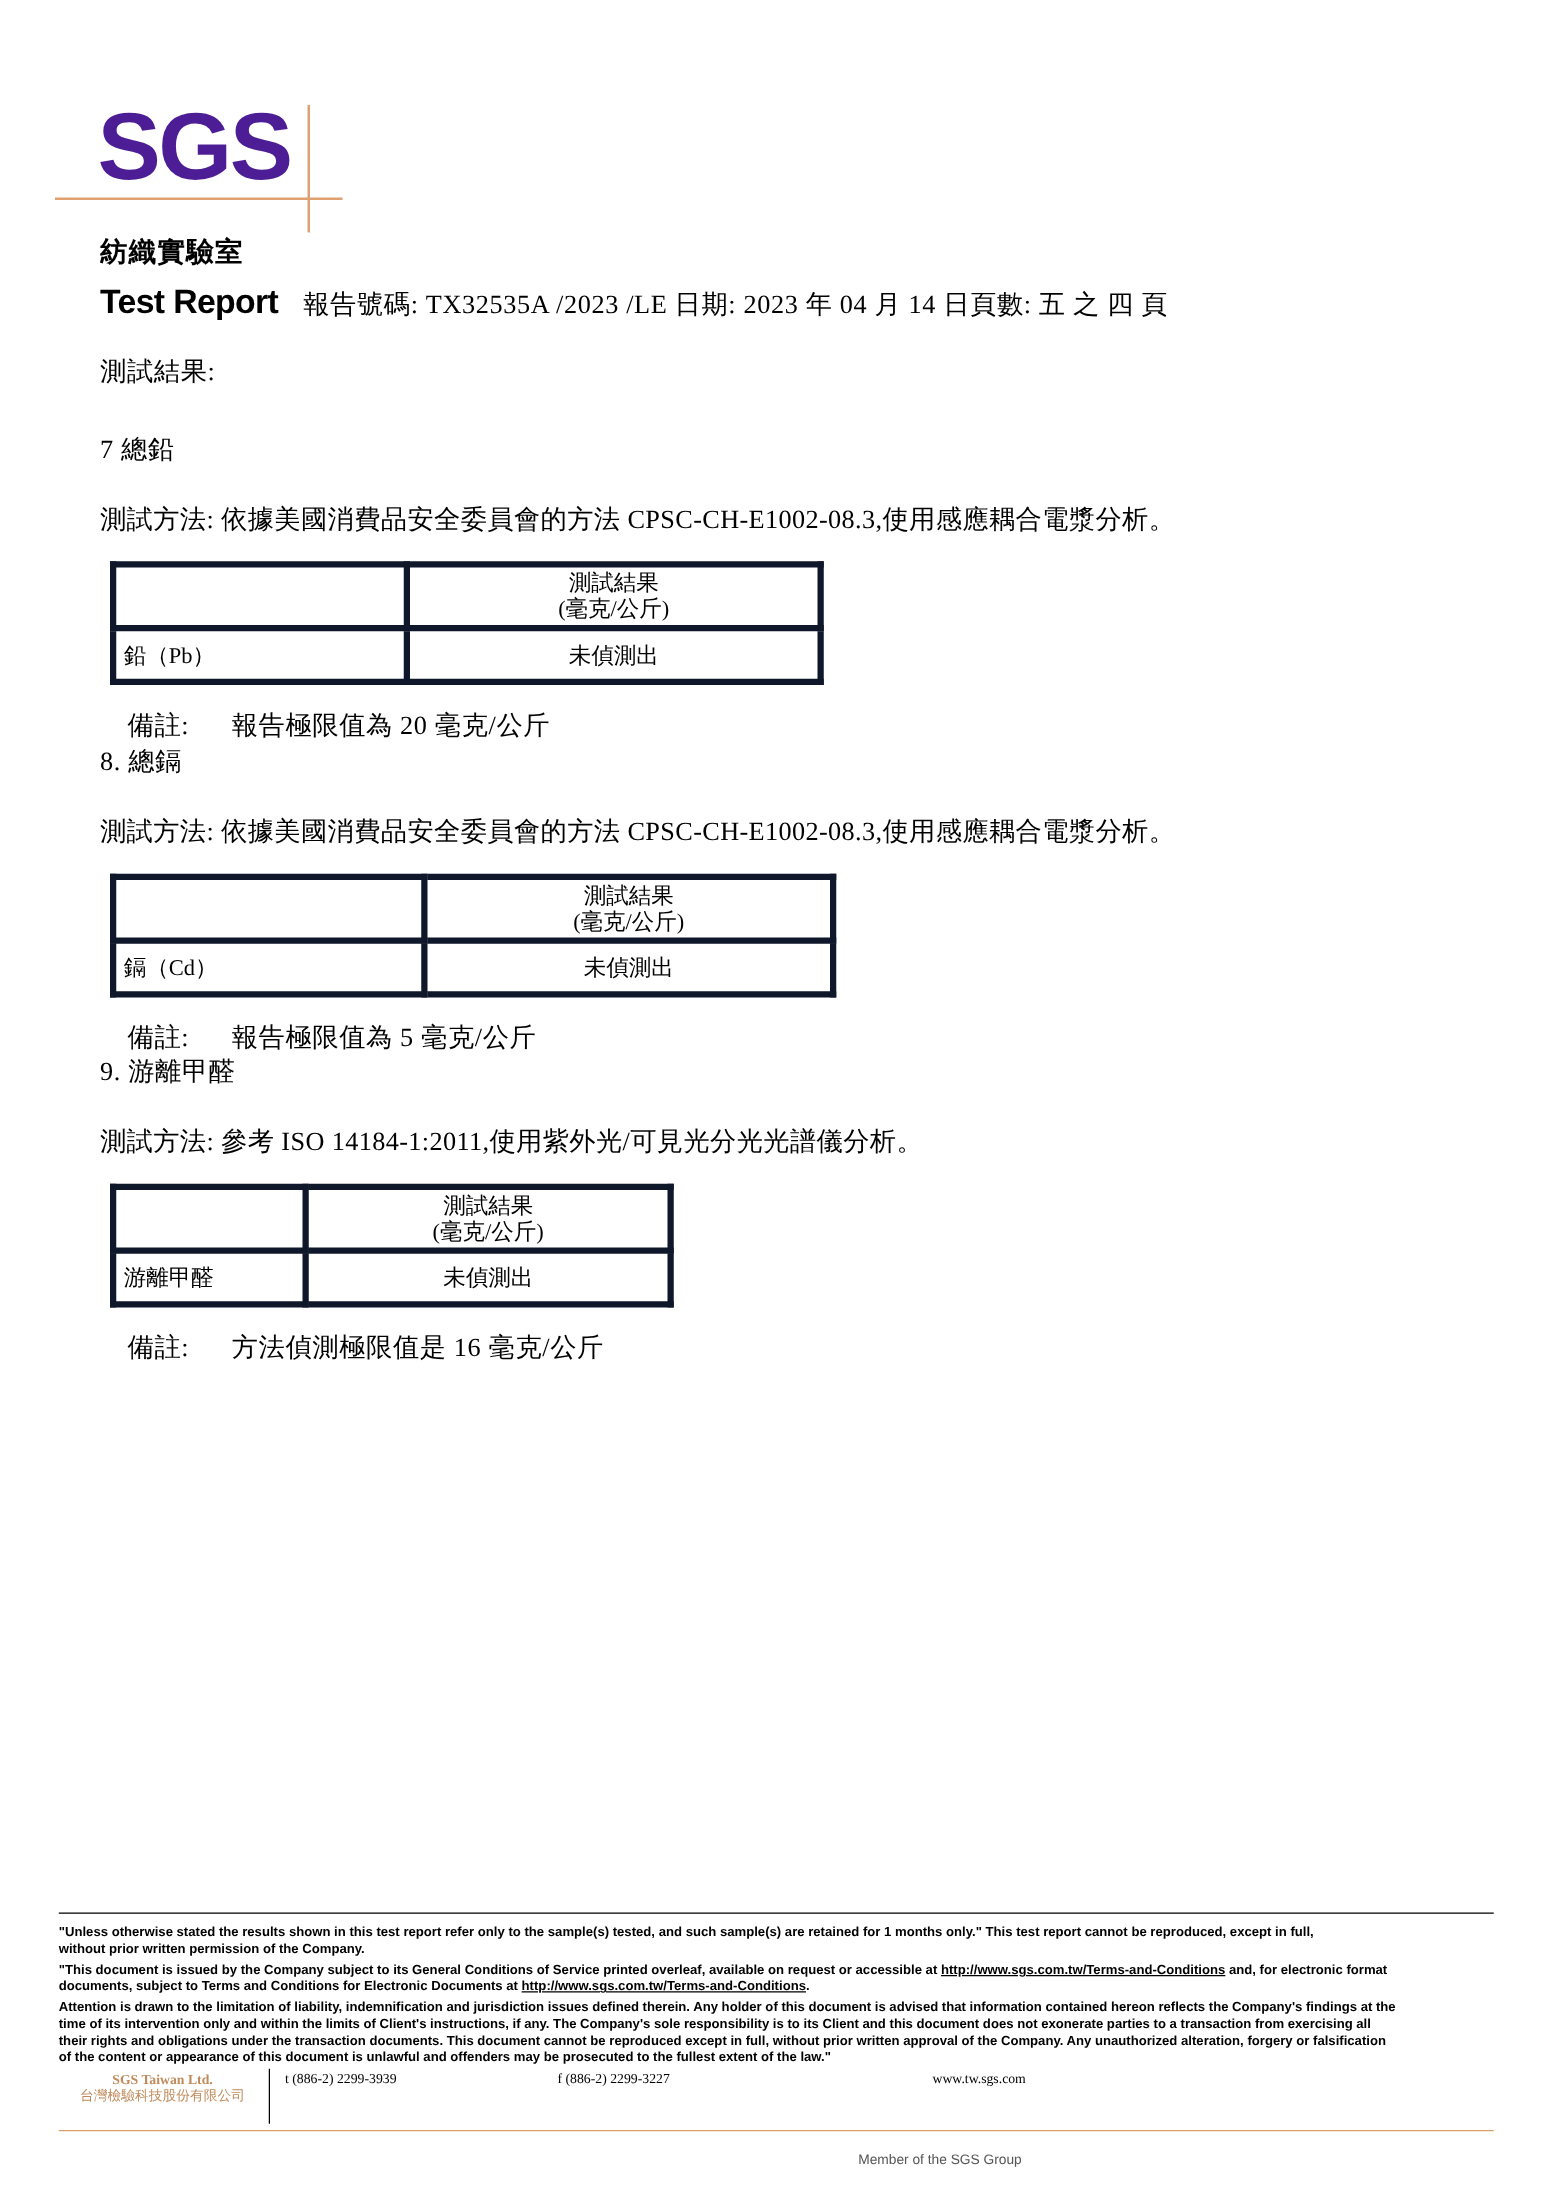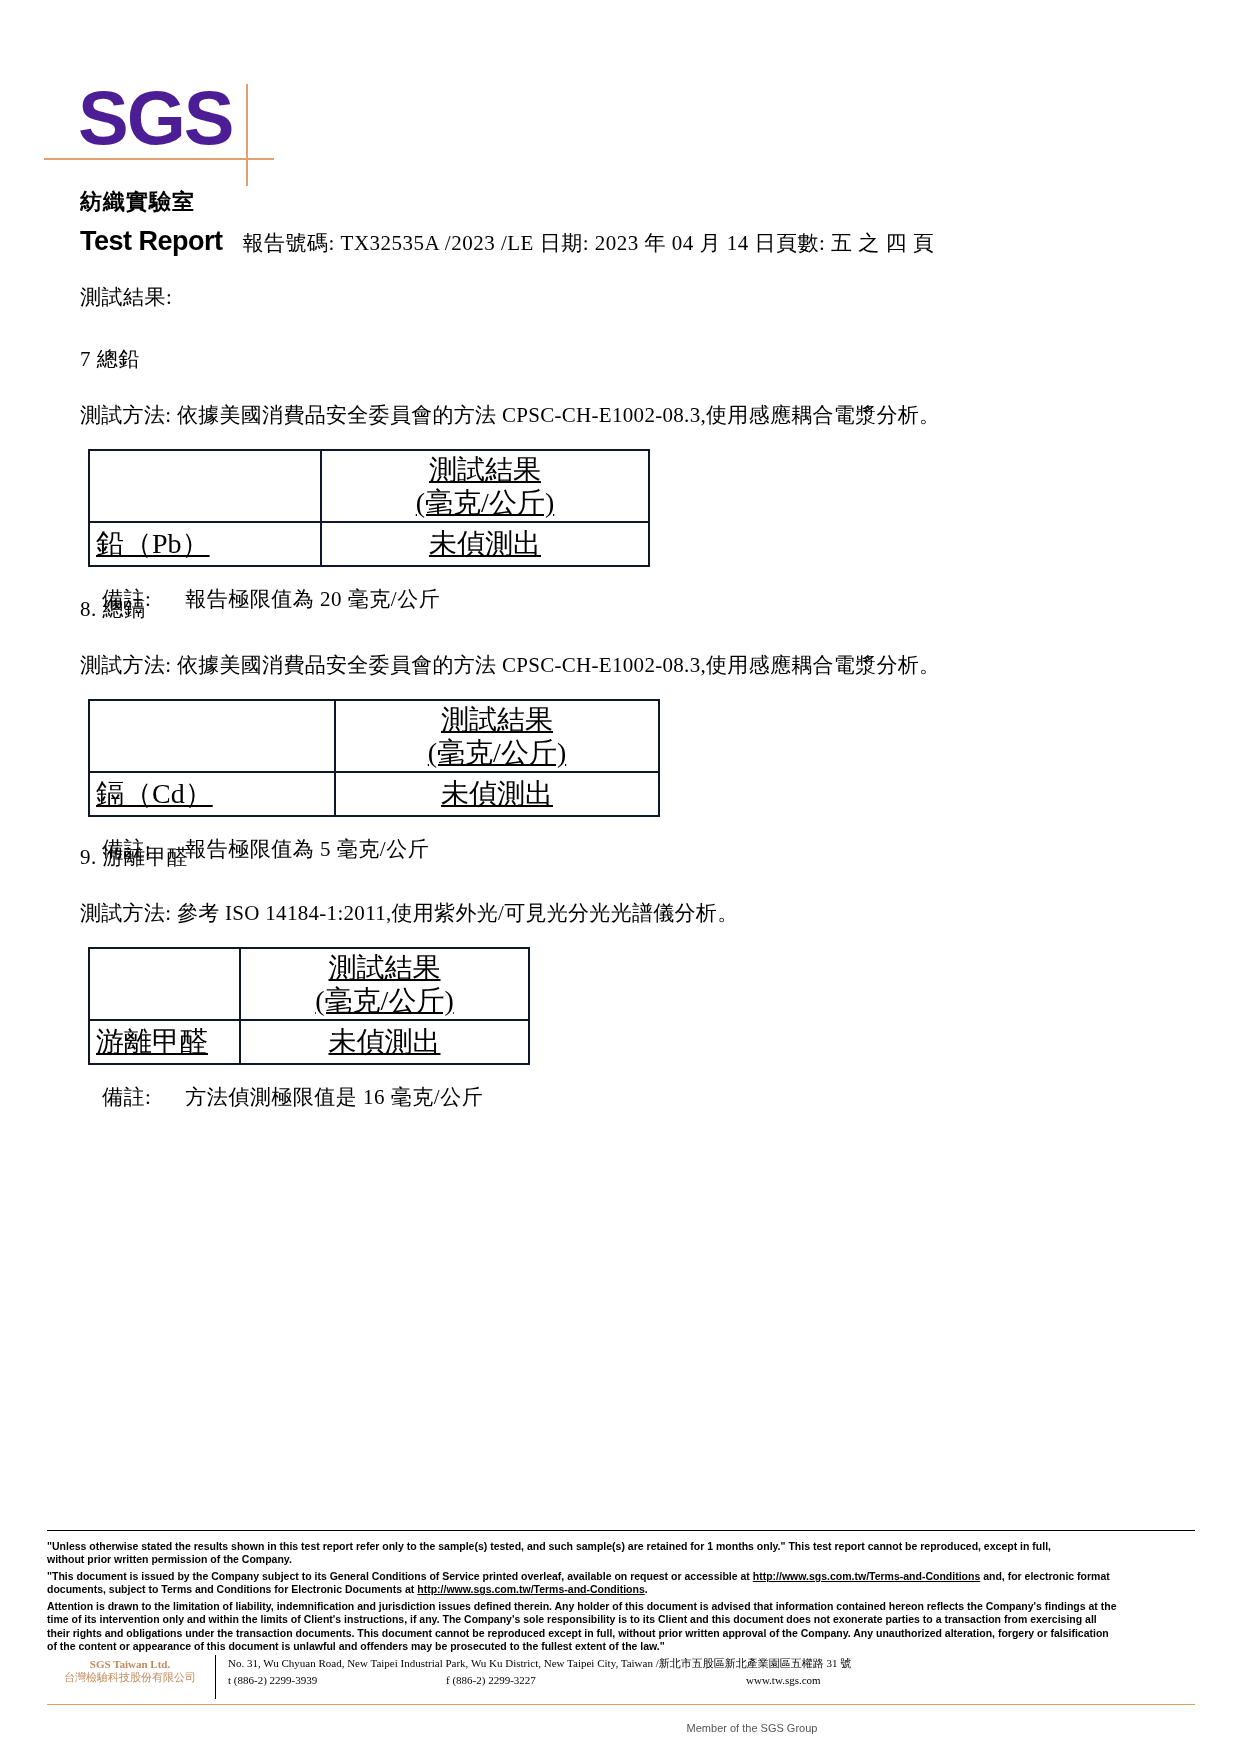--- a/index.html
+++ b/index.html
@@ -124,25 +124,24 @@
     width: 34px;
   }
 
   
   table.result-table {
     border-collapse: collapse;
     margin-left: 8px;
     table-layout: fixed;
   }
   table.result-table td {
-    border: 2px solid #0f172a;
-    font-size: 28px;
+    border: 5px solid #0f172a;
+    font-size: 18px;
     padding: 2px 6px;
     vertical-align: middle;
-    text-decoration: underline;
   }
   td.head-cell {
     text-align: center;
     line-height: 1.18;
     padding: 4px 6px 6px 6px;
   }
   td.blank-head {
     
   }
   td.row-label {
@@ -370,21 +369,20 @@
     </div>
   </div>
 
   <div class="footer-bottom">
     <div class="footer-left">
       <div class="sgs-tw">SGS Taiwan Ltd.</div>
       <div class="sgs-tw-cn">台灣檢驗科技股份有限公司</div>
     </div>
     <div class="footer-divider"></div>
     <div class="footer-right">
-      <div class="addr-line">No. 31, Wu Chyuan Road, New Taipei Industrial Park, Wu Ku District, New Taipei City, Taiwan /新北市五股區新北產業園區五權路 31 號</div>
       <div class="contact-line">
         <span class="t">t (886-2) 2299-3939</span>
         <span class="f">f (886-2) 2299-3227</span>
         <span class="w">www.tw.sgs.com</span>
       </div>
     </div>
   </div>
 
   <div class="footer-orange-line"></div>
 

